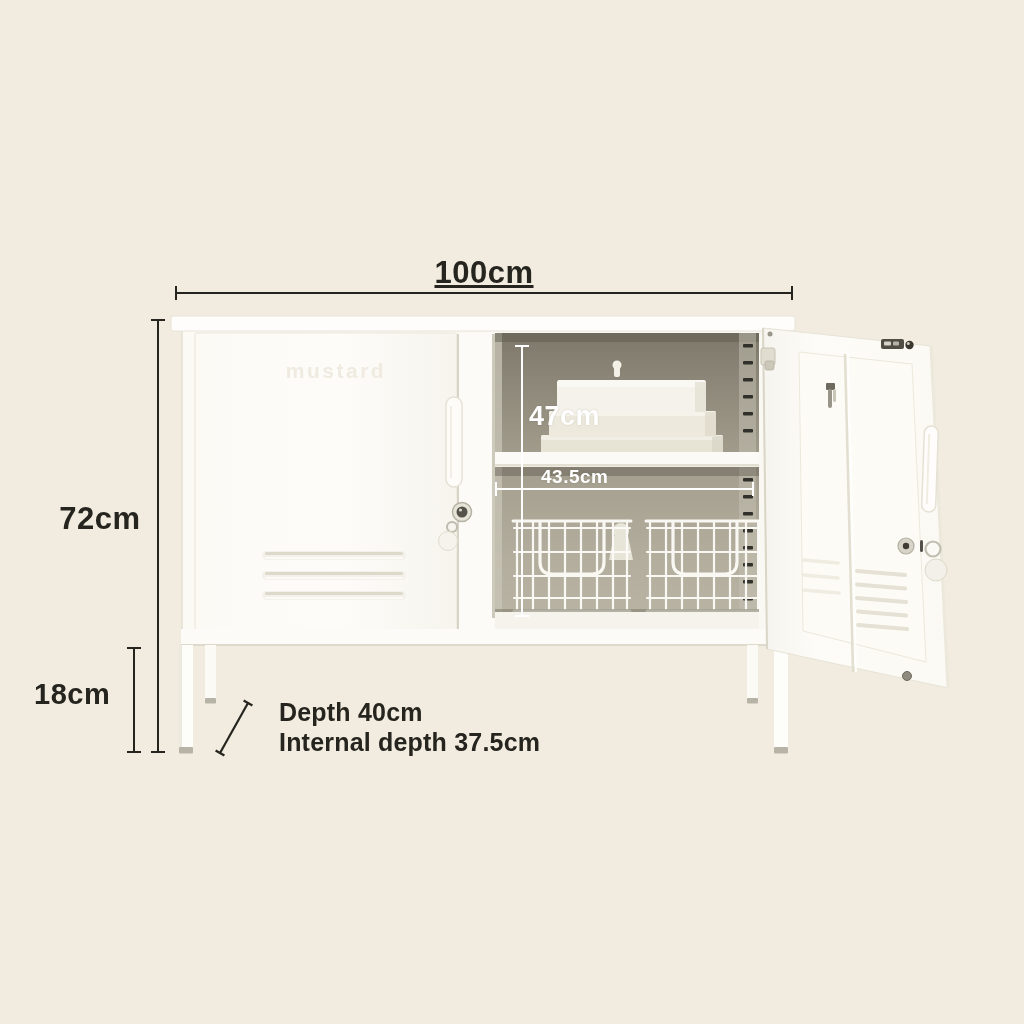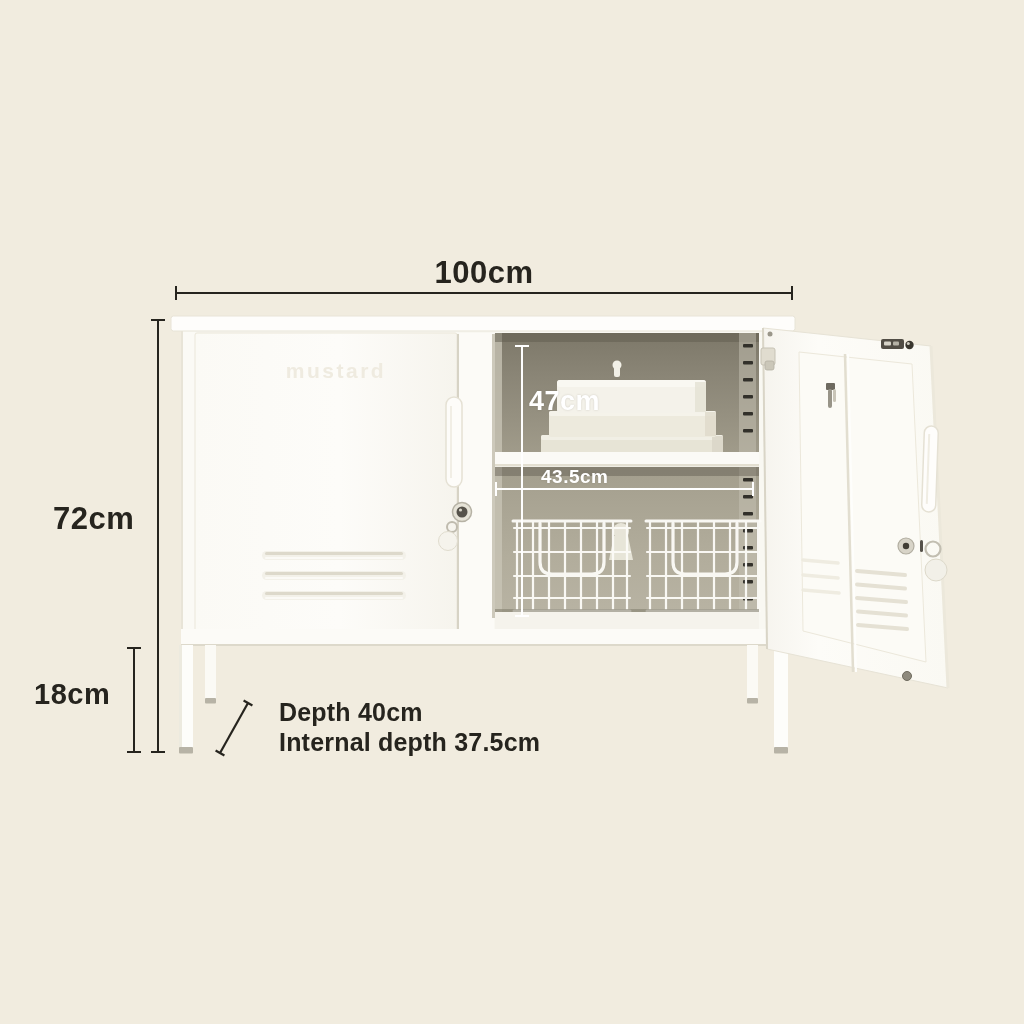--- a/index.html
+++ b/index.html
@@ -23,27 +23,27 @@
   .dl-h::before,.dl-h::after{content:"";position:absolute;top:-6px;width:2px;height:14px;background:inherit;}
   .dl-h::before{left:0;}
   .dl-h::after{right:0;}
   .dl-v{position:absolute;width:2px;background:var(--annotation-ink);}
   .dl-v::before,.dl-v::after{content:"";position:absolute;left:-6px;width:14px;height:2px;background:inherit;}
   .dl-v::before{top:0;}
   .dl-v::after{bottom:0;}
   .dl-h.light,.dl-v.light{background:var(--annotation-light);}
 
   #dim-width-line{left:175px;top:292px;width:618px;}
-  #dim-width-label{left:175px;top:255px;width:618px;text-align:center;font-size:31px;}
+  #dim-width-label{left:175px;top:255px;width:618px;text-align:center;font-size:31px;text-decoration:underline;}
   #dim-height-line{left:157px;top:319px;height:434px;}
-  #dim-height-label{left:53px;top:501px;width:94px;text-align:left;font-size:31px;}
+  #dim-height-label{left:53px;top:501px;width:94px;text-align:center;font-size:31px;}
   #dim-leg-line{left:133px;top:647px;height:106px;}
   #dim-leg-label{left:34px;top:678px;width:94px;text-align:left;font-size:29px;}
   #dim-ih-line{left:521px;top:345px;height:272px;}
-  #dim-ih-label{left:529px;top:386px;font-size:27px;}
+  #dim-ih-label{left:529px;top:401px;font-size:27px;}
   #dim-iw-line{left:495px;top:488px;width:259px;}
   #dim-iw-label{left:541px;top:466px;width:174px;text-align:left;font-size:19px;}
   #depth-note{position:absolute;left:255px;top:697px;font-size:25px;font-weight:600;
               color:var(--annotation-ink);line-height:1.2;letter-spacing:.2px;margin-left:24px;}
   #depth-diagonal{position:absolute;left:206px;top:695px;}
 </style>
 </head>
 <body>
 
 <div class="stage">

